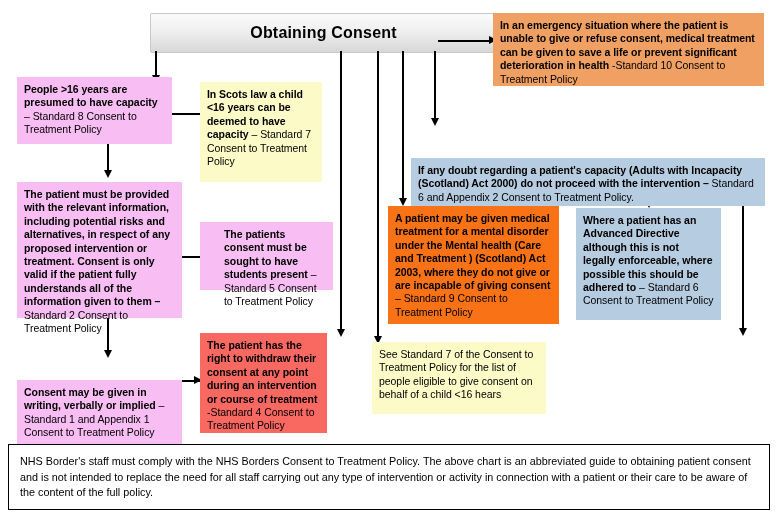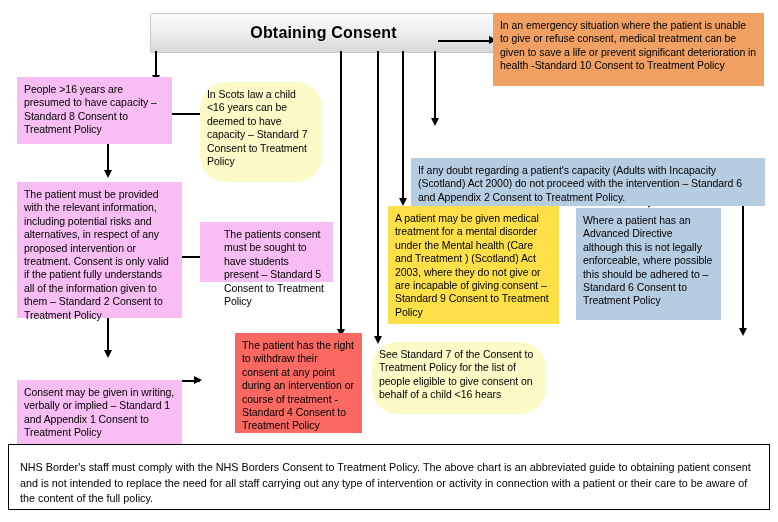--- a/index.html
+++ b/index.html
@@ -20,21 +20,21 @@
   }
   .node {
     position: absolute;
     box-sizing: border-box;
     padding: 6px 7px 5px 7px;
     font-size: 10.5px;
     line-height: 13.4px;
     color: #000000;
     letter-spacing: -0.05px;
   }
-  .node .b { font-weight: normal; }
+  .node .b { font-weight: bold; }
   .node .n { font-weight: normal; }
 
   
   #title-banner {
     position: absolute;
     left: 150px;
     top: 13px;
     width: 345px;
     height: 38px;
     background: linear-gradient(to bottom, #fbfbfb 0%, #efefef 45%, #e2e2e2 75%, #d8d8d8 100%);
@@ -44,24 +44,24 @@
     align-items: center;
     justify-content: center;
     font-size: 16px;
     font-weight: bold;
     color: #000;
     letter-spacing: 0.2px;
   }
 
   
   .pink   { background: #f8bdf3; }
-  .yellow { background: #fcfbc8; border-radius: 26px; }
+  .yellow { background: #fcfbc8; }
   .orange { background: #efa062; }
   .blue   { background: #b6cce1; }
-  .green  { background: #fde047; }
+  .green  { background: #f97316; }
   .red    { background: #fa6862; }
 
   
   .vline, .hline {
     position: absolute;
     background: #000000;
   }
   .vline { width: 2px; }
   .hline { height: 2px; }
   .arrow-down {
@@ -82,21 +82,21 @@
   
   #footer-note {
     position: absolute;
     left: 8px;
     top: 444px;
     width: 762px;
     height: 66px;
     box-sizing: border-box;
     border: 1.5px solid #000000;
     background: #ffffff;
-    padding: 15px 11px;
+    padding: 9px 11px;
     font-size: 10.8px;
     line-height: 15.5px;
     color: #000;
   }
 </style>
 </head>
 <body>
 
 <div id="canvas">
 
@@ -154,37 +154,37 @@
   </div>
 
   <div class="node blue" style="left:411px; top:126px; width:354px; height:48px;margin-top:32px;">
     <span class="b">If any doubt regarding a patient's capacity (Adults with Incapacity (Scotland) Act 2000) do not proceed with the intervention – </span><span class="n">Standard 6 and Appendix 2 Consent to Treatment Policy.</span>
   </div>
 
   <div class="node pink" style="left:17px; top:182px; width:165px; height:136px;">
     <span class="b">The patient must be provided with the relevant information, including potential risks and alternatives, in respect of any proposed intervention or treatment.  Consent is only valid if the patient fully understands all of the information given to them – </span><span class="n">Standard 2 Consent to Treatment Policy</span>
   </div>
 
-  <div class="node pink" style="left:200px; top:222px; width:133px; height:60px;padding-left:24px;">
+  <div class="node pink" style="left:200px; top:222px; width:133px; height:68px;padding-left:24px;">
     <span class="b">The patients consent must be sought to have students present </span><span class="n">– Standard 5 Consent to Treatment Policy</span>
   </div>
 
   <div class="node green" style="left:388px; top:206px; width:171px; height:118px;">
     <span class="b">A patient may be given medical treatment for a mental disorder under the Mental health (Care and Treatment ) (Scotland) Act 2003, where they do not give or are incapable of giving consent </span><span class="n">– Standard 9 Consent to Treatment Policy</span>
   </div>
 
   <div class="node blue" style="left:576px; top:208px; width:145px; height:112px;">
     <span class="b">Where a patient has an Advanced Directive although this is not legally enforceable, where possible this should be adhered to </span><span class="n">– Standard 6 Consent to Treatment Policy</span>
   </div>
 
   <div class="node pink" style="left:17px; top:368px; width:165px; height:80px;margin-top:12px;">
     <span class="b">Consent may be given in writing, verbally or implied </span><span class="n">– Standard 1 and Appendix 1 Consent to Treatment Policy</span>
   </div>
 
-  <div class="node red" style="left:200px; top:333px; width:127px; height:100px;margin-left:35px;">
+  <div class="node red" style="left:200px; top:333px; width:127px; height:100px;">
     <span class="b">The patient has the right to withdraw their consent at any point during an intervention or course of treatment </span><span class="n">-Standard 4 Consent to Treatment Policy</span>
   </div>
 
   <div class="node yellow" style="left:372px; top:342px; width:174px; height:72px;">
     <span class="n">See Standard 7 of the Consent to Treatment Policy for the list of people eligible to give consent on behalf of a child &lt;16 hears</span>
   </div>
 
 
   <div id="footer-note">NHS Border's staff must comply with the NHS Borders Consent to Treatment Policy. The above chart is an abbreviated guide to obtaining patient consent and is not intended to replace the need for all staff carrying out any type of intervention or activity in connection with a patient or their care to be aware of the content of the full policy.</div>
 

